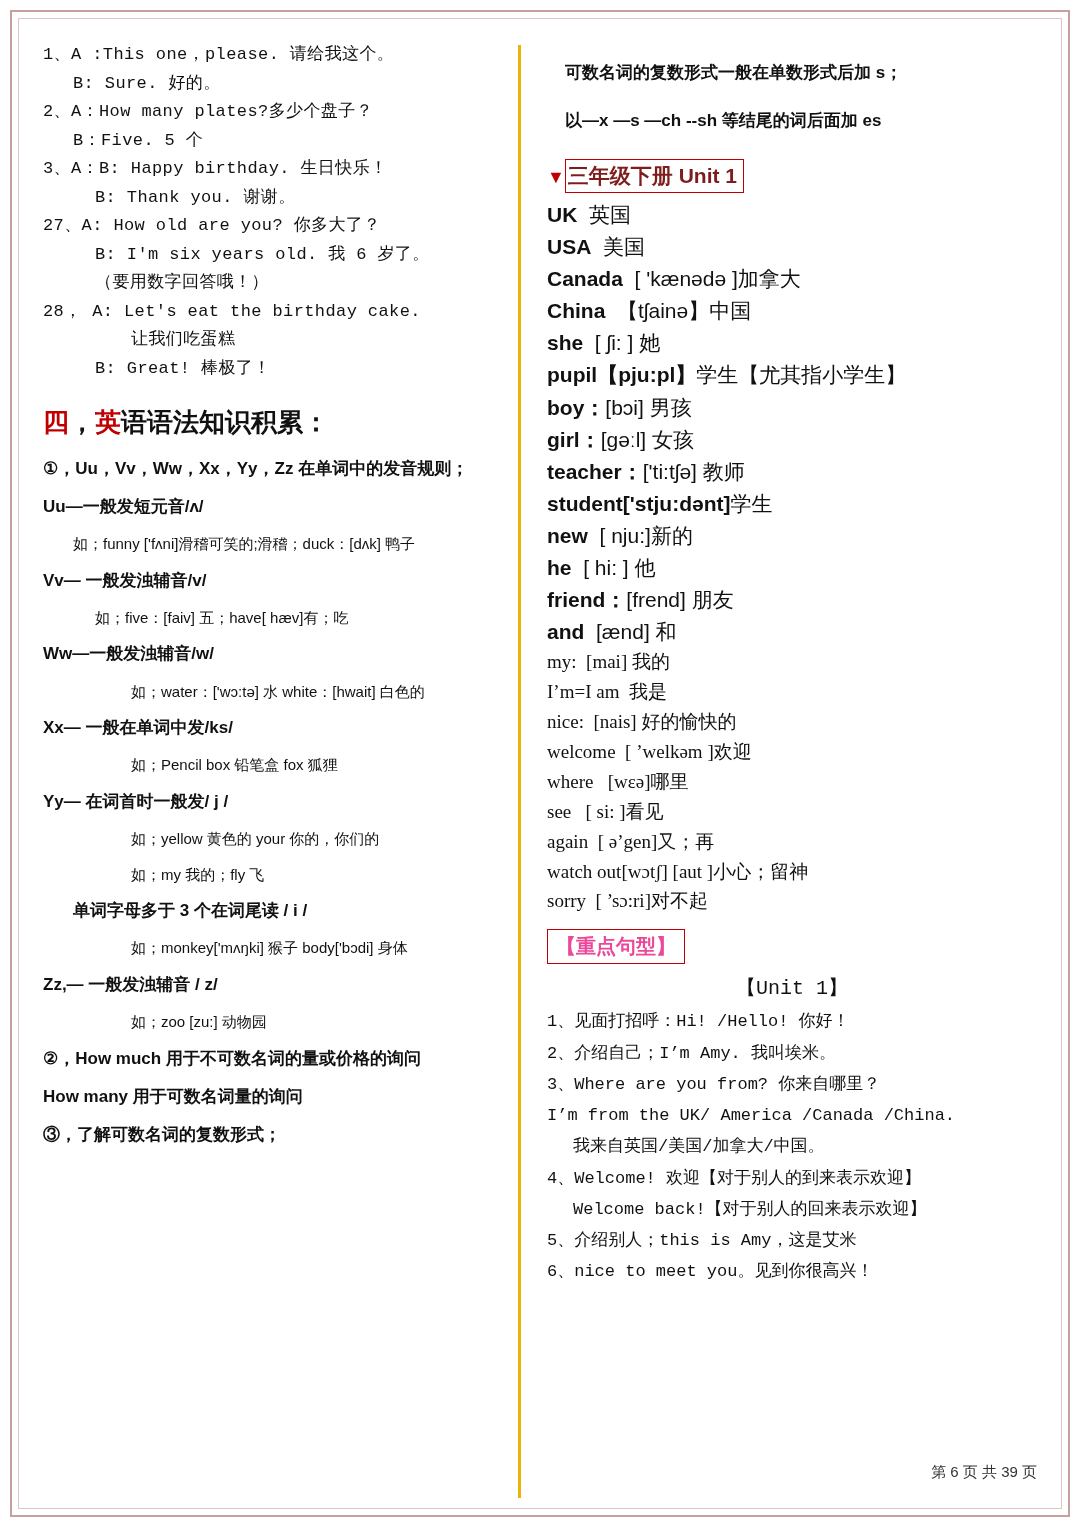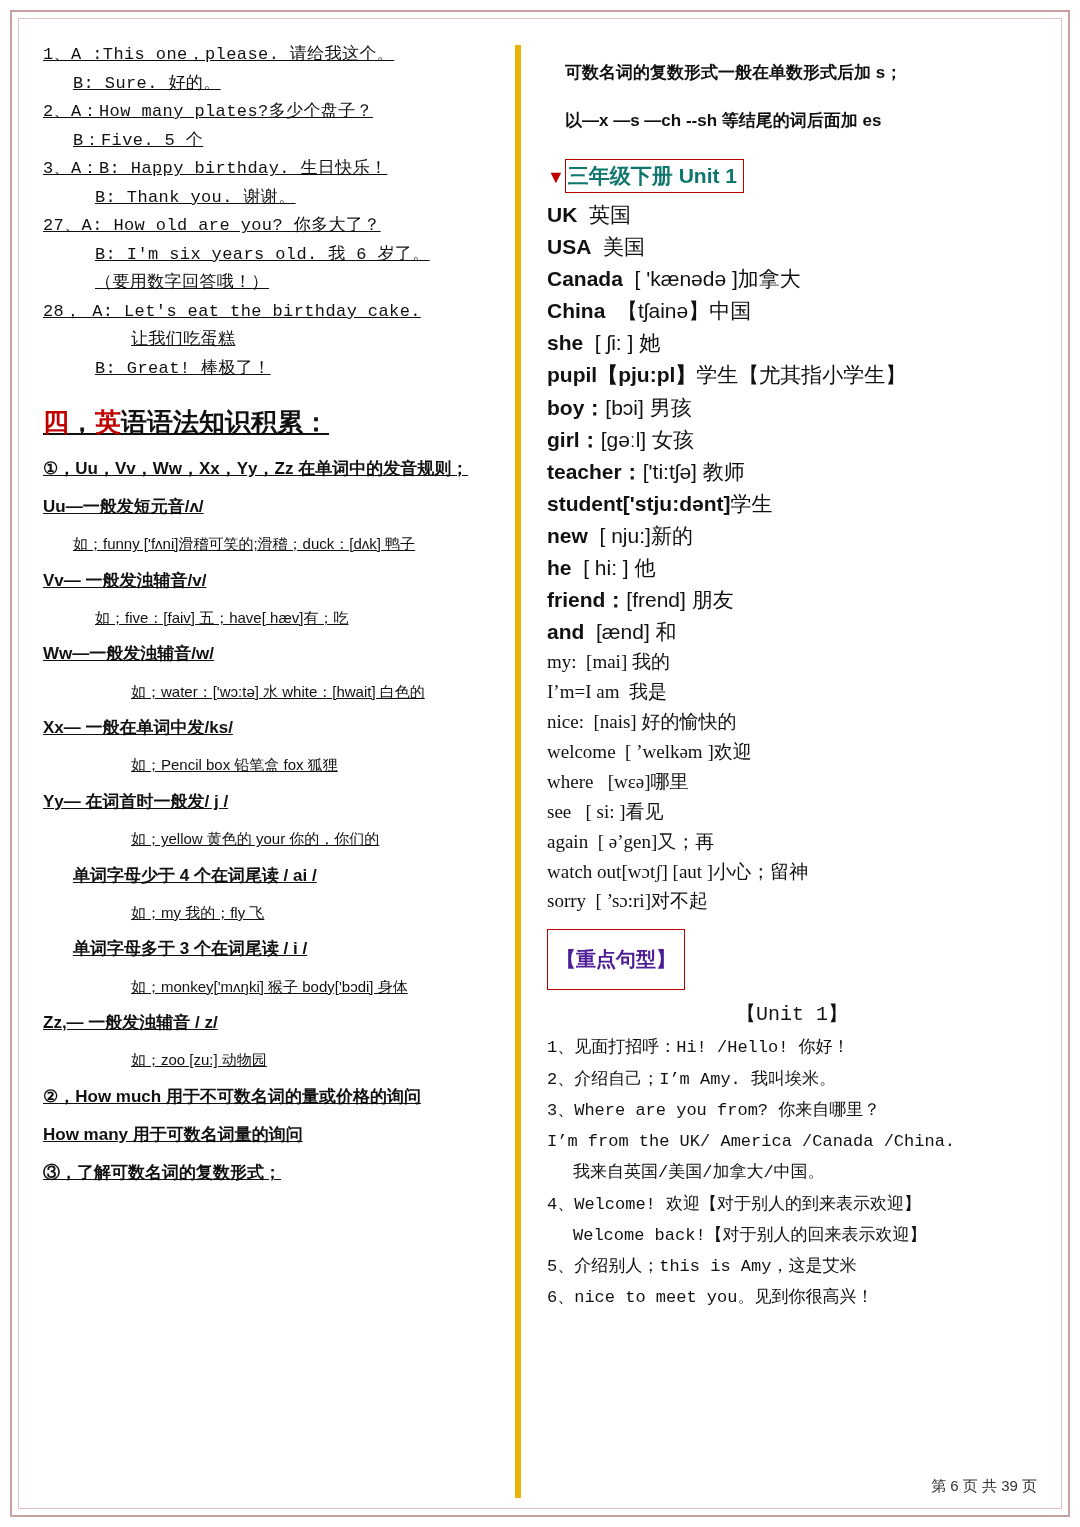--- a/index.html
+++ b/index.html
@@ -21,23 +21,22 @@
     position:absolute;
     left:6px; top:6px; right:6px; bottom:6px;
     border:1px solid #e0c4c4;
     padding:26px 24px 10px 24px;
     display:flex;
     flex-direction:row;
   }
   .col-left {
     width:478px;
     padding-right:23px;
-    border-right:6px solid #eab308;
+    border-right:3px solid #eab308;
     position:relative;
-    text-decoration:underline;
   }
   .col-right {
     flex:1;
     padding-left:26px;
     position:relative;
   }
   .b { font-weight:bold; }
   .sz17 { font-size:17px; }
 
   
@@ -57,52 +56,52 @@
   .sec-head .red { color:#c00000; font-size:26px; }
 
   .rule-ln { font-size:17px; margin-bottom:17px; line-height:1.25; }
   .eg { font-size:15px; margin-bottom:16px; line-height:1.3; }
 
   
   .top-rule { font-size:17px; line-height:1.5; margin-bottom:22px; padding-left:18px;margin-top:15px; }
   .top-rule2 { font-size:17px; line-height:1.5; margin-bottom:26px; padding-left:18px;}
 
   .unit-title {
-    color:#0f766e;
+    color:#7f1d1d;
     font-weight:bold;
     font-size:21px;
     display:inline-block;
     padding:2px 6px 2px 2px;
     border:1px solid #c00000;
     margin-bottom:10px;
   }
   .tri { color:#c00000; font-size:18px; }
 
   .word { font-size:21px; margin-bottom:9px; line-height:1.1; }
   .word .en { font-weight:bold; }
   .word .cn { font-weight:normal; }
   .word.plain { font-family:"Liberation Serif", serif; font-size:19px; }
   .word.plain .en { font-weight:normal; }
 
   .keybox {
     display:inline-block;
     border:1px solid #c00000;
-    color:#4c1d95;
+    color:#ec4899;
     font-weight:bold;
     font-size:20px;
-    padding:16px 8px;
+    padding:3px 8px;
     margin:8px 0 6px 0;
   }
   .unit1-center { text-align:center; font-size:20px; font-family:"Liberation Mono", monospace; margin:4px 0 10px 0; }
   .sent { font-size:17px; font-family:"Liberation Mono", monospace; line-height:1.25; margin-bottom:10px; }
   .sent.ind-s { padding-left:26px; }
 
   .footer {
     position:absolute;
-    right:0; bottom:2px;
+    right:0; bottom:16px;
     font-size:15px;
     color:#333;
   }
 </style>
 </head>
 <body>
 
 <div class="page-border">
   <div class="page-inner">
 
@@ -136,21 +135,20 @@
         <div class="rule-ln b">Uu—一般发短元音/ʌ/</div>
         <div class="eg ind1">如；funny ['fʌni]滑稽可笑的;滑稽；duck：[dʌk]  鸭子</div>
         <div class="rule-ln b">Vv— 一般发浊辅音/v/</div>
         <div class="eg ind2">如；five：[faiv] 五；have[ hæv]有；吃</div>
         <div class="rule-ln b">Ww—一般发浊辅音/w/</div>
         <div class="eg ind3">如；water：['wɔ:tə] 水 white：[hwait] 白色的</div>
         <div class="rule-ln b">Xx— 一般在单词中发/ks/</div>
         <div class="eg ind3">如；Pencil box      铅笔盒    fox 狐狸</div>
         <div class="rule-ln b">Yy— 在词首时一般发/ j /</div>
         <div class="eg ind3 sz17">如；yellow 黄色的    your 你的，你们的</div>
-        <div class="rule-ln b ind1">单词字母少于 4 个在词尾读 / ai /</div>
         <div class="eg ind3 sz17">如；my 我的；fly 飞</div>
         <div class="rule-ln b ind1">单词字母多于 3 个在词尾读 / i /</div>
         <div class="eg ind3">如；monkey['mʌŋki]  猴子        body['bɔdi]  身体</div>
         <div class="rule-ln b">Zz,— 一般发浊辅音 / z/</div>
         <div class="eg ind3 sz17">如；zoo   [zu:]            动物园</div>
         <div class="rule-ln b">②，How much 用于不可数名词的量或价格的询问</div>
         <div class="rule-ln b">How many 用于可数名词量的询问</div>
         <div class="rule-ln b">③，了解可数名词的复数形式；</div>
       </div>
     </div>

